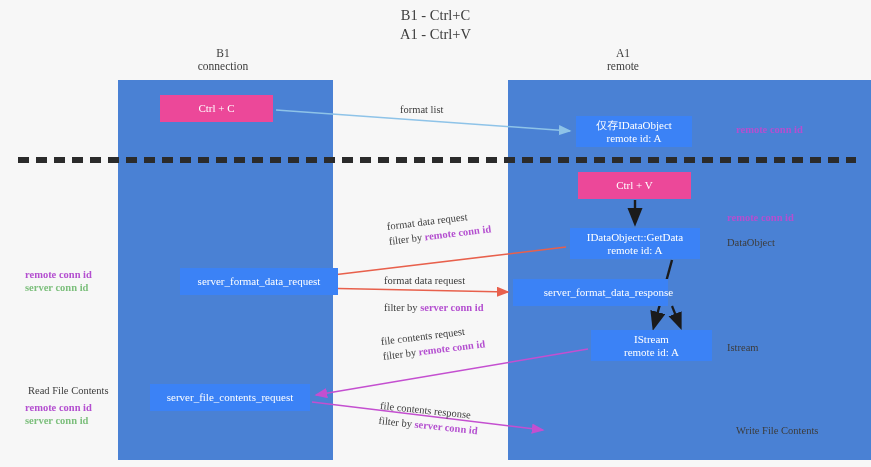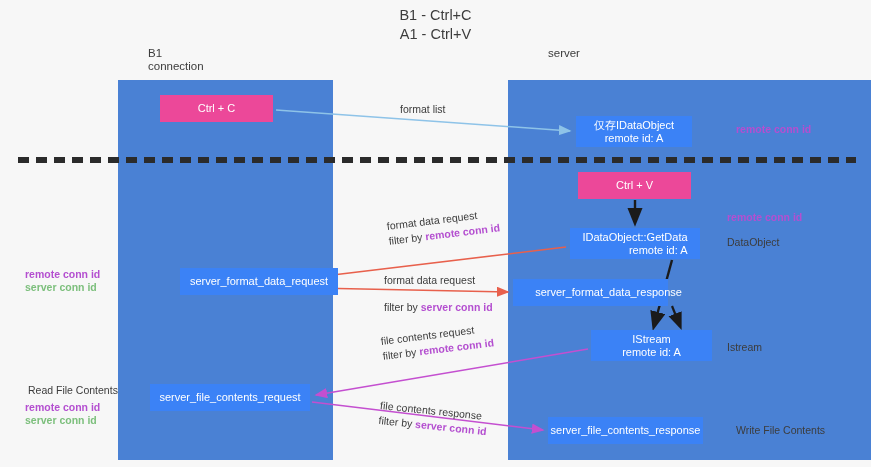--- a/index.html
+++ b/index.html
@@ -3,52 +3,52 @@
 <meta charset="utf-8">
 <style>
   html,body{margin:0;padding:0;}
   body{
     width:871px;height:467px;
     background:#f7f7f7;
     font-family:"Liberation Sans","DejaVu Sans",sans-serif;
     overflow:hidden;
     position:relative;
   }
-  #stage{position:absolute;left:0;top:0;width:871px;height:467px;}
+  #stage{position:absolute;left:0;top:0;width:871px;height:467px;font-family:Liberation Serif, serif;}
 
   
   .lane{position:absolute;background:#4a81d4;}
   #lane-b1{left:118px;top:80px;width:215px;height:380px;}
   #lane-a1{left:508px;top:80px;width:560px;height:380px;}
 
   
   .title{
     position:absolute;left:0;right:0;top:6px;
     text-align:center;font-size:14.5px;color:#3c3c3c;line-height:19px;
   }
   .lane-head{
-    position:absolute;text-align:left;font-size:11.5px;
+    position:absolute;text-align:center;font-size:11.5px;
     color:#3c3c3c;line-height:13px;
   }
   #head-b1{left:148px;top:47px;width:150px;}
   #head-a1{left:548px;top:47px;width:150px;}
 
   
   .box{
     position:absolute;box-sizing:border-box;
     display:flex;align-items:center;justify-content:center;
     text-align:center;color:#ffffff;font-size:11px;line-height:13px;
   }
   .box.green{background:#ec4899;}
   .box.orange{background:#3b82f6;}
 
   #box-ctrlc{left:160px;top:95px;width:113px;height:27px;}
   #box-idataobject{left:576px;top:116px;width:116px;height:31px;}
   #box-ctrlv{left:578px;top:172px;width:113px;height:27px;}
-  #box-getdata{left:570px;top:228px;width:130px;height:31px;text-align:right;}
+  #box-getdata{left:570px;top:228px;width:130px;height:31px;}
   #box-sfdreq{left:152px;top:268px;width:158px;height:27px;margin-left:28px;}
   #box-sfdres{left:513px;top:279px;width:155px;height:27px;padding-left:36px;}
   #box-istream{left:591px;top:330px;width:121px;height:31px;}
   #box-sfcreq{left:150px;top:384px;width:160px;height:27px;}
   #box-sfcres{left:548px;top:417px;width:155px;height:27px;}
 
   
   .txt{position:absolute;font-size:10.5px;color:#3c3c3c;line-height:13px;white-space:nowrap;}
   .bold-purple{color:#b44fd0;font-weight:bold;}
   .bold-green{color:#7cbf7c;font-weight:bold;}
@@ -119,21 +119,22 @@
   <div class="title">
     <div>B1 - Ctrl+C</div>
     <div>A1 - Ctrl+V</div>
   </div>
 
   <div class="lane-head" id="head-b1">
     <div>B1</div>
     <div>connection</div>
   </div>
   <div class="lane-head" id="head-a1">
-    <div>server</div>
+    <div>A1</div>
+    <div>remote</div>
   </div>
 
   <div class="box green" id="box-ctrlc">
     <span>Ctrl + C</span>
   </div>
 
   <div class="box orange" id="box-idataobject">
     <span>
       <span>仅存IDataObject</span><br>
       <span>remote id: A</span>
@@ -163,23 +164,20 @@
     <span>
       <span>IStream</span><br>
       <span>remote id: A</span>
     </span>
   </div>
 
   <div class="box orange" id="box-sfcreq">
     <span>server_file_contents_request</span>
   </div>
 
-  <div class="box orange" id="box-sfcres">
-    <span>server_file_contents_response</span>
-  </div>
 
   <div class="txt" id="lbl-formatlist">format list</div>
 
   <div class="rot" id="cap-fdreq">
     <div>format data request</div>
     <div><span>filter by </span><span class="bold-purple">remote conn id</span></div>
   </div>
 
   <div class="rot" id="cap-fdres">
     <div>format data request</div>

